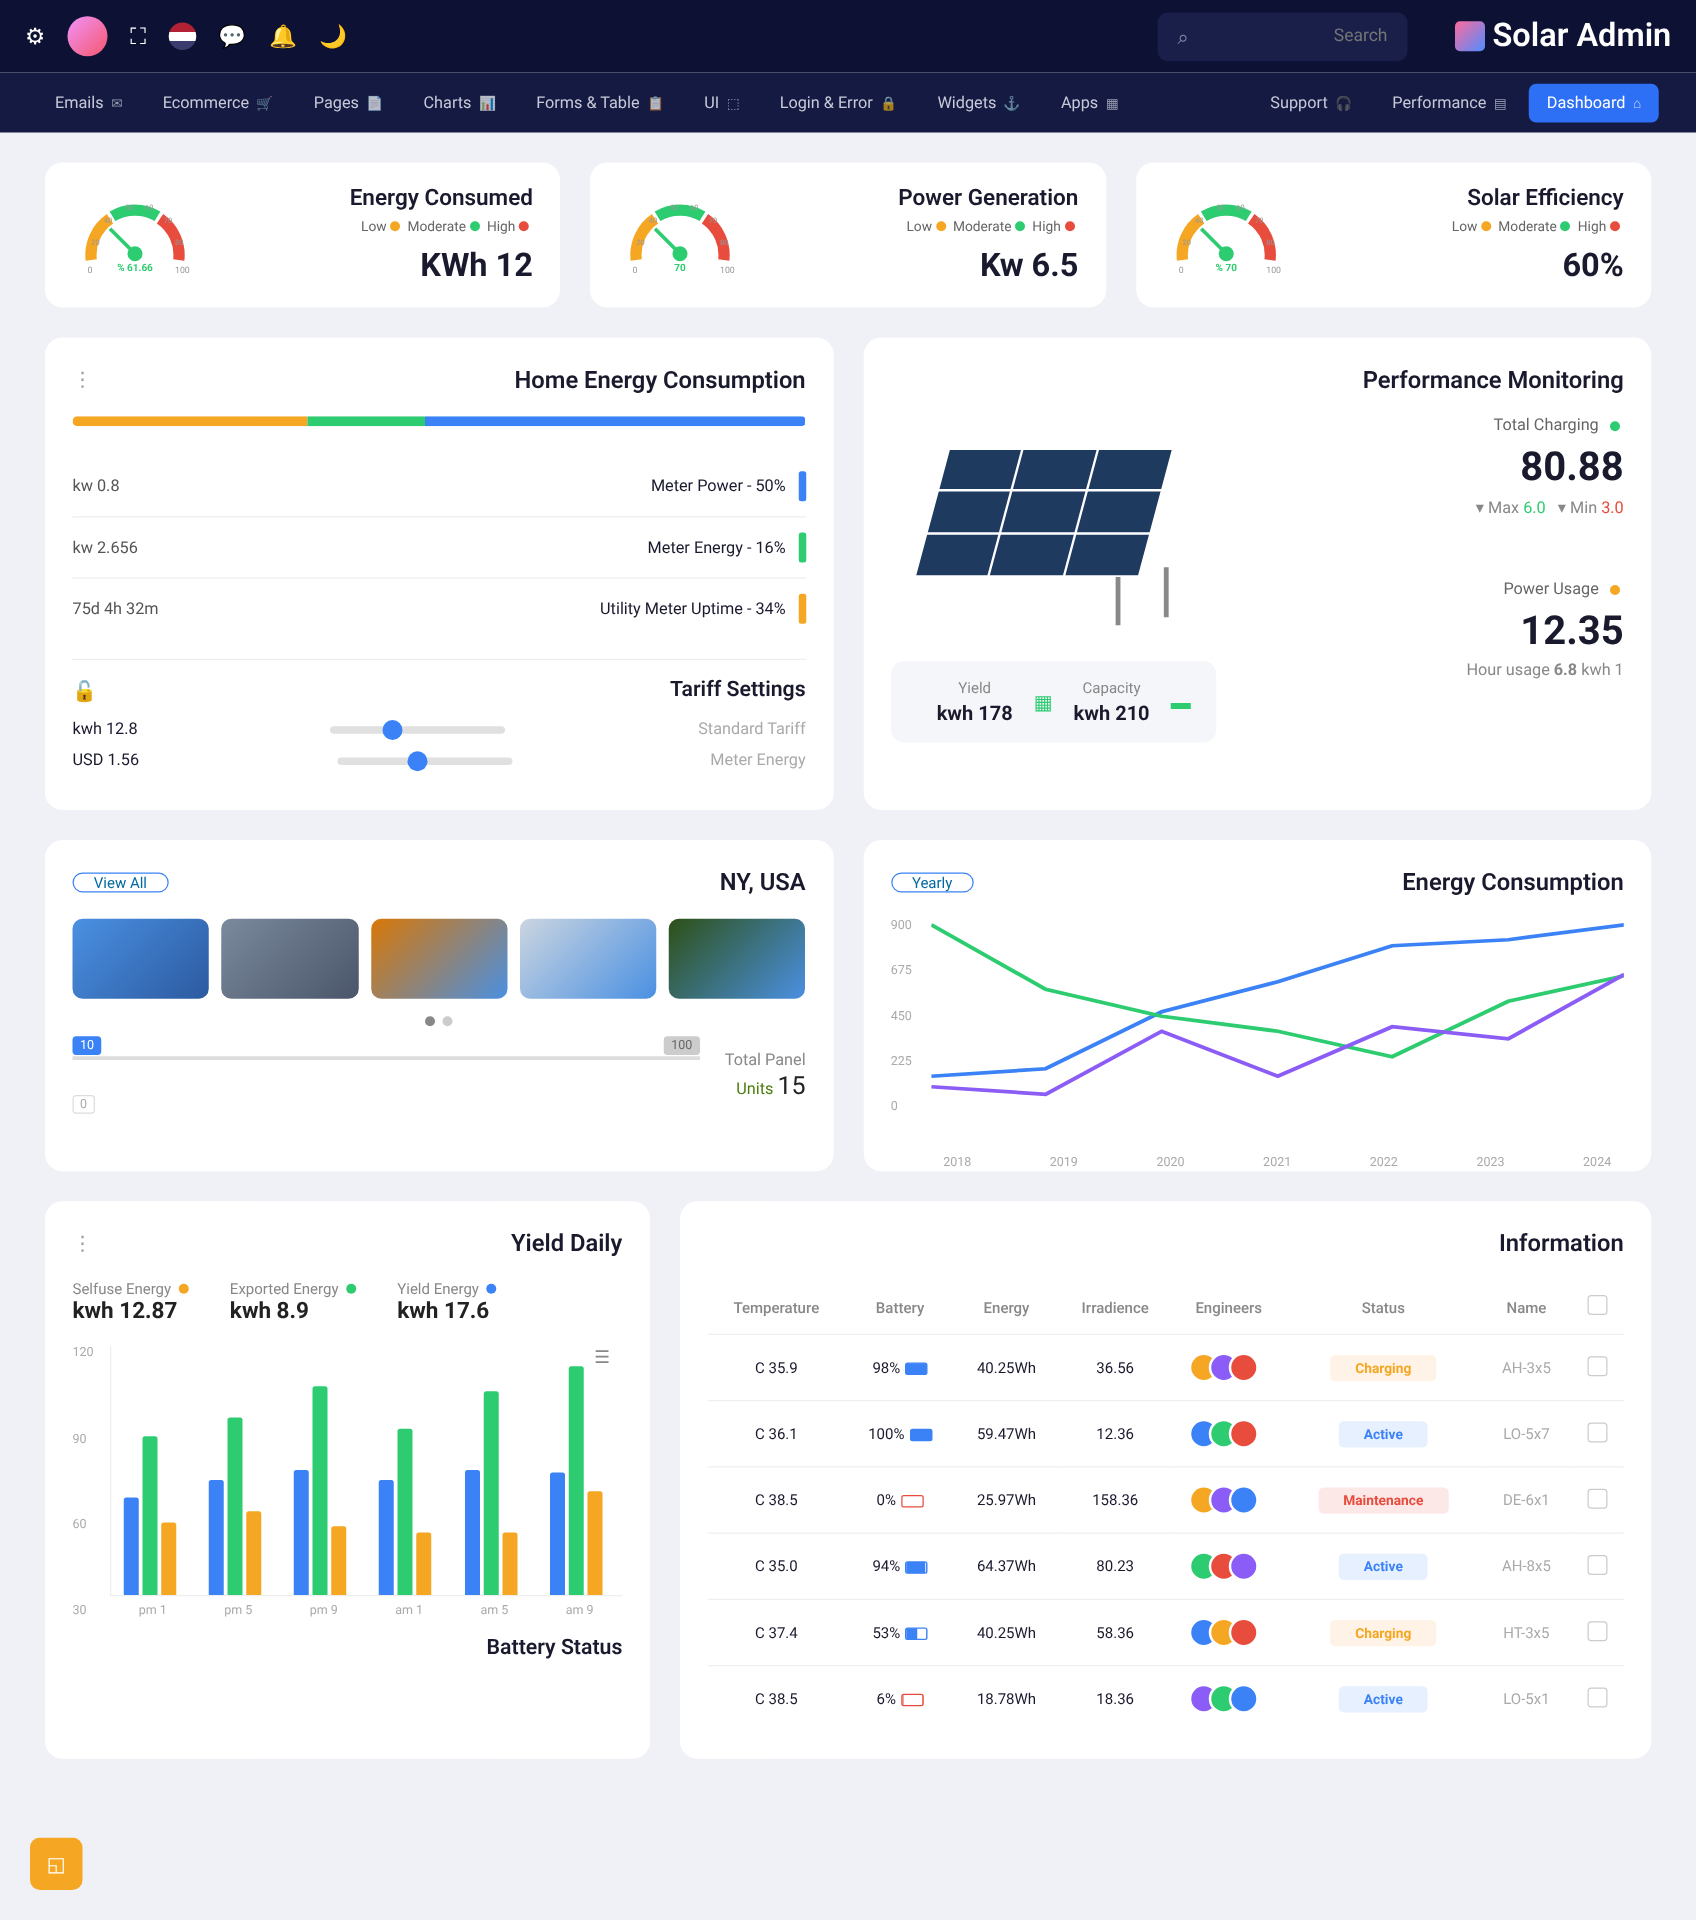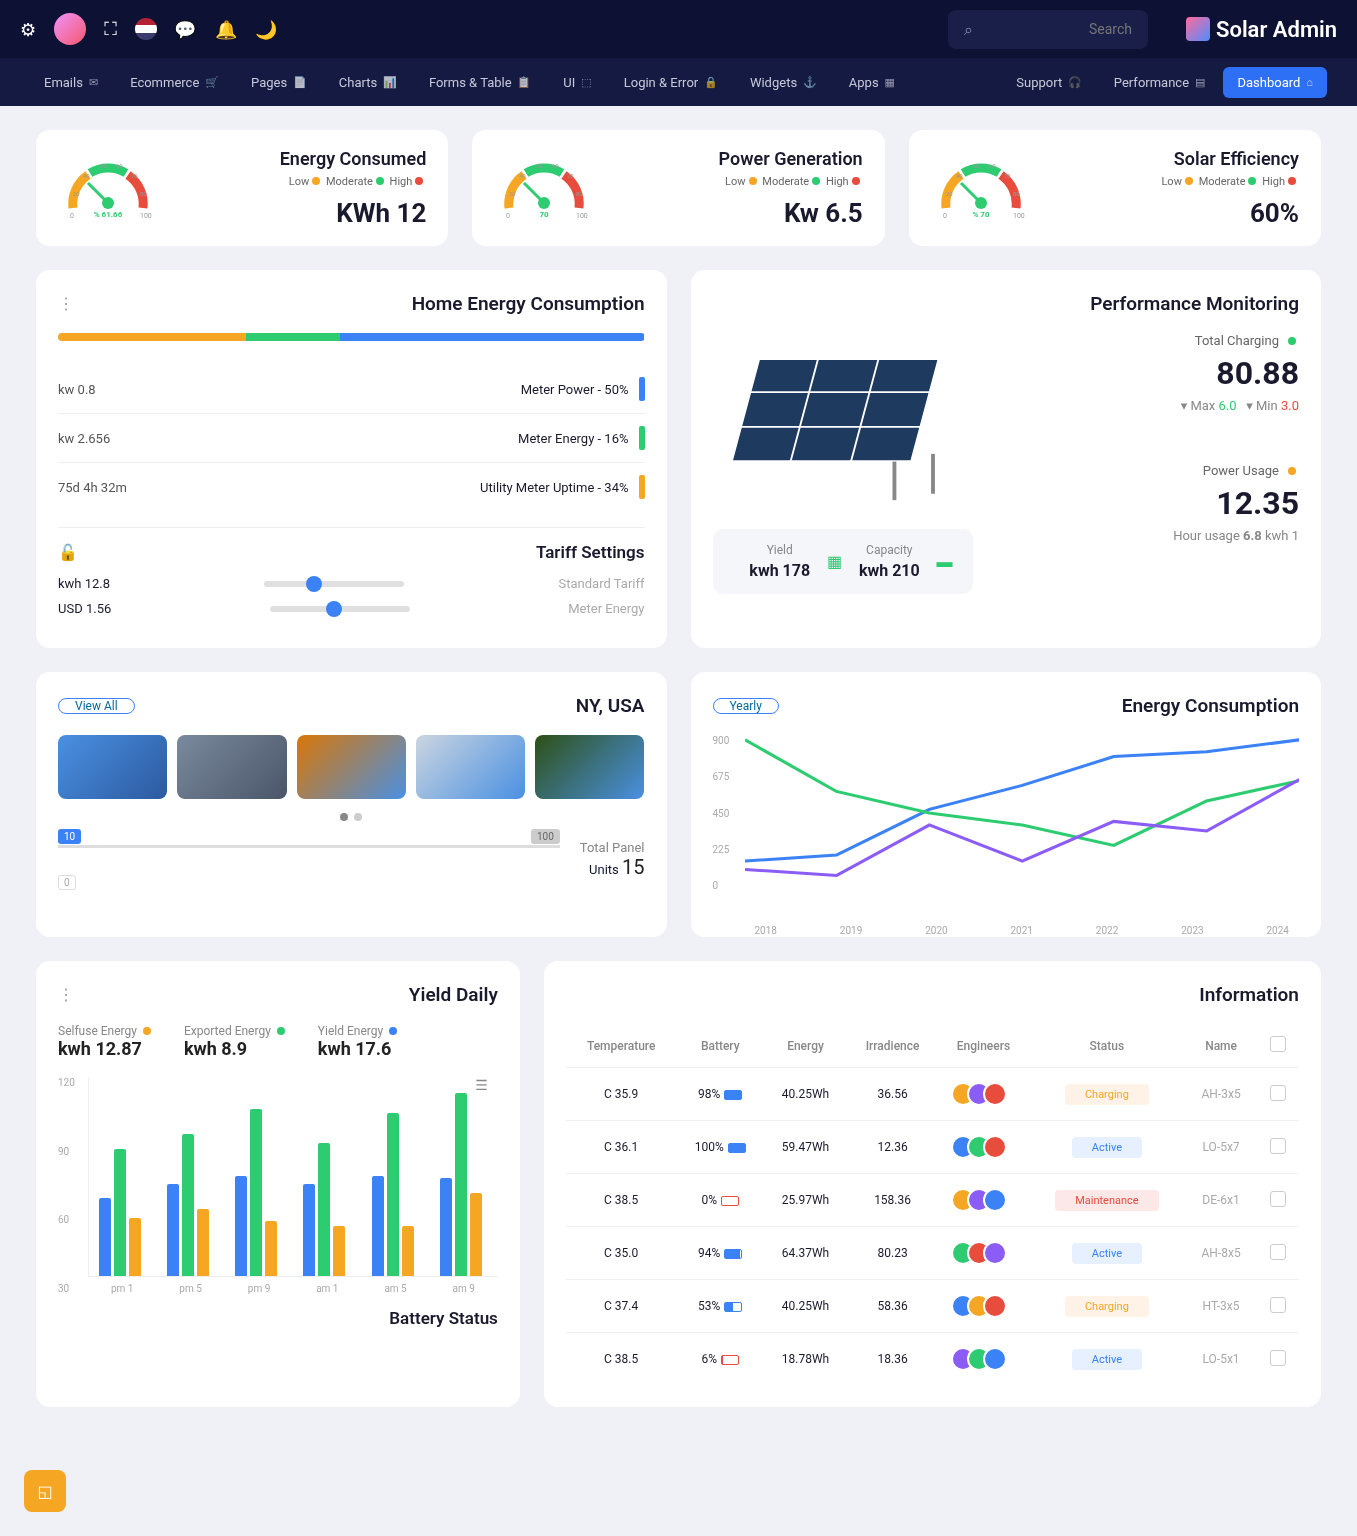--- a/index.html
+++ b/index.html
@@ -4,21 +4,21 @@
 <style>
 *{margin:0;padding:0;box-sizing:border-box;font-family:-apple-system,BlinkMacSystemFont,'Segoe UI',Roboto,sans-serif}
 body{background:#f0f1f7;color:#1a1a2e}
 .topbar{background:#0d1134;height:58px;display:flex;align-items:center;padding:0 20px;gap:18px}
 .topbar-icons{display:flex;gap:18px;align-items:center}
 .topbar-icon{color:#fff;cursor:pointer;font-size:18px}
 .avatar{width:32px;height:32px;border-radius:50%;background:linear-gradient(135deg,#f093fb,#f5576c)}
 .flag{width:22px;height:22px;border-radius:50%;background:linear-gradient(#b22234 33%,#fff 33% 66%,#3c3b6e 66%)}
 .search-box{margin-left:auto;background:#1a1f4a;border-radius:8px;padding:10px 16px;display:flex;align-items:center;gap:12px;width:200px}
 .search-box input{background:none;border:none;color:#8a8ba8;font-size:14px;outline:none;width:100%;text-align:right}
-.logo{color:#fff;font-size:22px;font-weight:600;margin-left:20px;display:flex;align-items:center;gap:6px}
+.logo{color:#fff;font-size:26px;font-weight:600;margin-left:20px;display:flex;align-items:center;gap:6px}
 .logo-icon{width:24px;height:24px;background:linear-gradient(135deg,#ff6b9d,#4f8cff);border-radius:4px}
 .navbar{background:#151a42;height:48px;display:flex;align-items:center;padding:0 30px;gap:4px}
 .nav-item{color:#c8c9d8;font-size:13px;padding:8px 14px;cursor:pointer;display:flex;align-items:center;gap:6px;border-radius:6px}
 .nav-item.active{background:#2d6ff5;color:#fff}
 .nav-right{margin-left:auto;display:flex;gap:4px}
 .container{padding:24px 36px;display:flex;flex-direction:column;gap:24px}
 .card{background:#fff;border-radius:14px;padding:22px}
 .row{display:flex;gap:24px}
 .gauge-row{display:flex;gap:24px}
 .gauge-card{flex:1;display:flex;align-items:center;gap:18px;padding:18px 22px}
@@ -72,21 +72,21 @@
 .yield-leg-item{font-size:12px;color:#888}
 .yield-leg-val{font-size:18px;font-weight:700;color:#222}
 .bar-chart{height:200px;display:flex;align-items:flex-end;gap:20px;padding:0 10px;border-left:1px solid #eee;border-bottom:1px solid #eee;position:relative}
 .bar-group{display:flex;gap:3px;align-items:flex-end;flex:1}
 .bar{width:12px;border-radius:2px 2px 0 0}
 .x-labels{display:flex;justify-content:space-around;font-size:10px;color:#aaa;margin-top:6px}
 .y-labels{position:absolute;left:-28px;top:0;bottom:0;display:flex;flex-direction:column;justify-content:space-between;font-size:10px;color:#aaa}
 table{width:100%;border-collapse:collapse;font-size:12px}
 th{color:#888;font-weight:500;padding:12px 8px;text-align:center}
 td{padding:14px 8px;text-align:center;border-top:1px solid #f0f0f0}
-.status-badge{padding:4px 20px;border-radius:4px;font-size:11px;font-weight:400}
+.status-badge{padding:4px 20px;border-radius:4px;font-size:11px;font-weight:700}
 .st-charging{background:#fef3e6;color:#f5a623}
 .st-active{background:#e6f0ff;color:#3b82f6}
 .st-maint{background:#fde8e8;color:#e74c3c}
 .engineers{display:flex;justify-content:center}
 .eng-avatar{width:24px;height:24px;border-radius:50%;border:2px solid #fff;margin-left:-8px}
 .checkbox{width:16px;height:16px;border:1px solid #ccc;border-radius:3px;display:inline-block}
 .battery-status-title{text-align:right;font-size:17px;font-weight:600;margin-top:14px}
 .float-btn{position:fixed;bottom:24px;left:24px;width:42px;height:42px;background:#f5a623;border-radius:8px;display:flex;align-items:center;justify-content:center;color:#fff;cursor:pointer}
 .line-chart-svg{width:100%;height:100%}
 .chart-xlabels{display:flex;justify-content:space-between;font-size:10px;color:#aaa;margin-top:6px;padding:0 10px}
@@ -382,21 +382,21 @@
         <div style="flex:1">
           <div class="range-slider">
             <div class="range-track"></div>
             <div class="range-badge" style="left:0">10</div>
             <div class="range-badge" style="right:0;background:#ccc;color:#666">100</div>
           </div>
           <div style="font-size:10px;color:#aaa;border:1px solid #ddd;display:inline-block;padding:1px 5px;border-radius:3px">0</div>
         </div>
         <div class="total-panel">
           <div>Total Panel</div>
-          <div><span style="font-size:13px;color:#0f172a">Units</span> <span class="total-panel-val">15</span></div>
+          <div><span style="font-size:13px;color:#4d7c0f">Units</span> <span class="total-panel-val">15</span></div>
         </div>
       </div>
     </div>
 
     <div class="card col-right">
       <div class="card-header">
         <button class="pill-btn">Yearly</button>
         <div class="card-title">Energy Consumption</div>
       </div>
       <div class="chart-area" style="padding-left:32px;position:relative">

